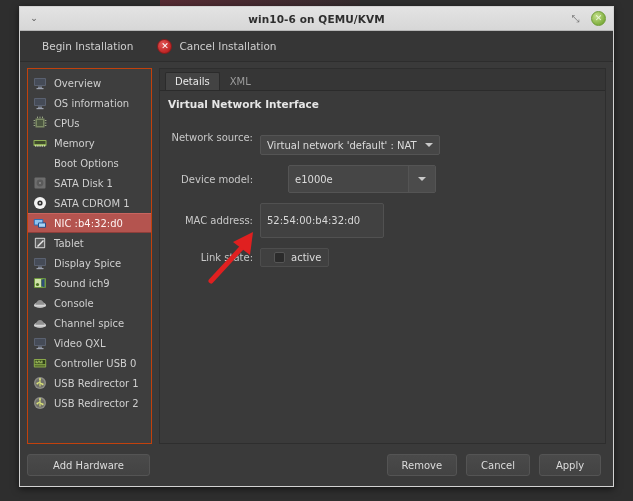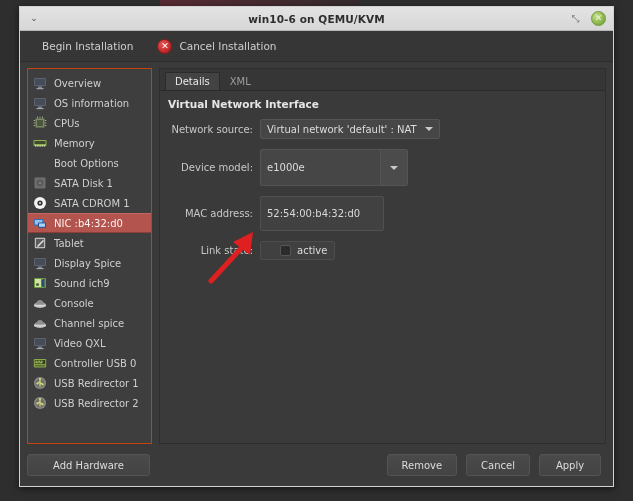--- a/index.html
+++ b/index.html
@@ -223,36 +223,37 @@
     background: #464646;
     border: 1px solid #545454;
     border-radius: 2px;
     display: flex;
     align-items: center;
     padding: 0 6px;
     font-size: 10px;
     color: #dcdcdc;
     gap: 8px;
   }
-  #network-source-combo { min-width: 155px; }
+  #network-source-combo { min-width: 155px; margin-top: 16px; }
   .caret {
     margin-left: auto;
     width: 0; height: 0;
     border-left: 4px solid transparent;
     border-right: 4px solid transparent;
     border-top: 4px solid #c9c9c9;
   }
   #device-model-combo {
     display: flex;
-    height: 37px;
+    height: 28px;
     width: 148px;
     border: 1px solid #545454;
     border-radius: 2px;
     background: #464646;
     overflow: hidden;
+    margin-left: 28px;
   }
   #device-model-value {
     flex: 1 1 auto;
     display: flex;
     align-items: center;
     padding: 0 6px;
     font-size: 10px;
     color: #dcdcdc;
   }
   #device-model-arrow {
@@ -286,21 +287,21 @@
     border: 1px solid #545454;
     border-radius: 2px;
   }
   #link-state-box {
     display: flex;
     align-items: center;
     gap: 6px;
     background: #404040;
     border: 1px solid #4d4d4d;
     border-radius: 2px;
-    padding: 2px 7px 2px 19px;
+    padding: 2px 7px 2px 13px;
     height: 19px;
   }
   #link-state-checkbox {
     width: 11px; height: 11px;
     background: #2b2b2b;
     border: 1px solid #555;
     border-radius: 2px;
   }
   #link-state-label { font-size: 10px; color: #dcdcdc; }
 

